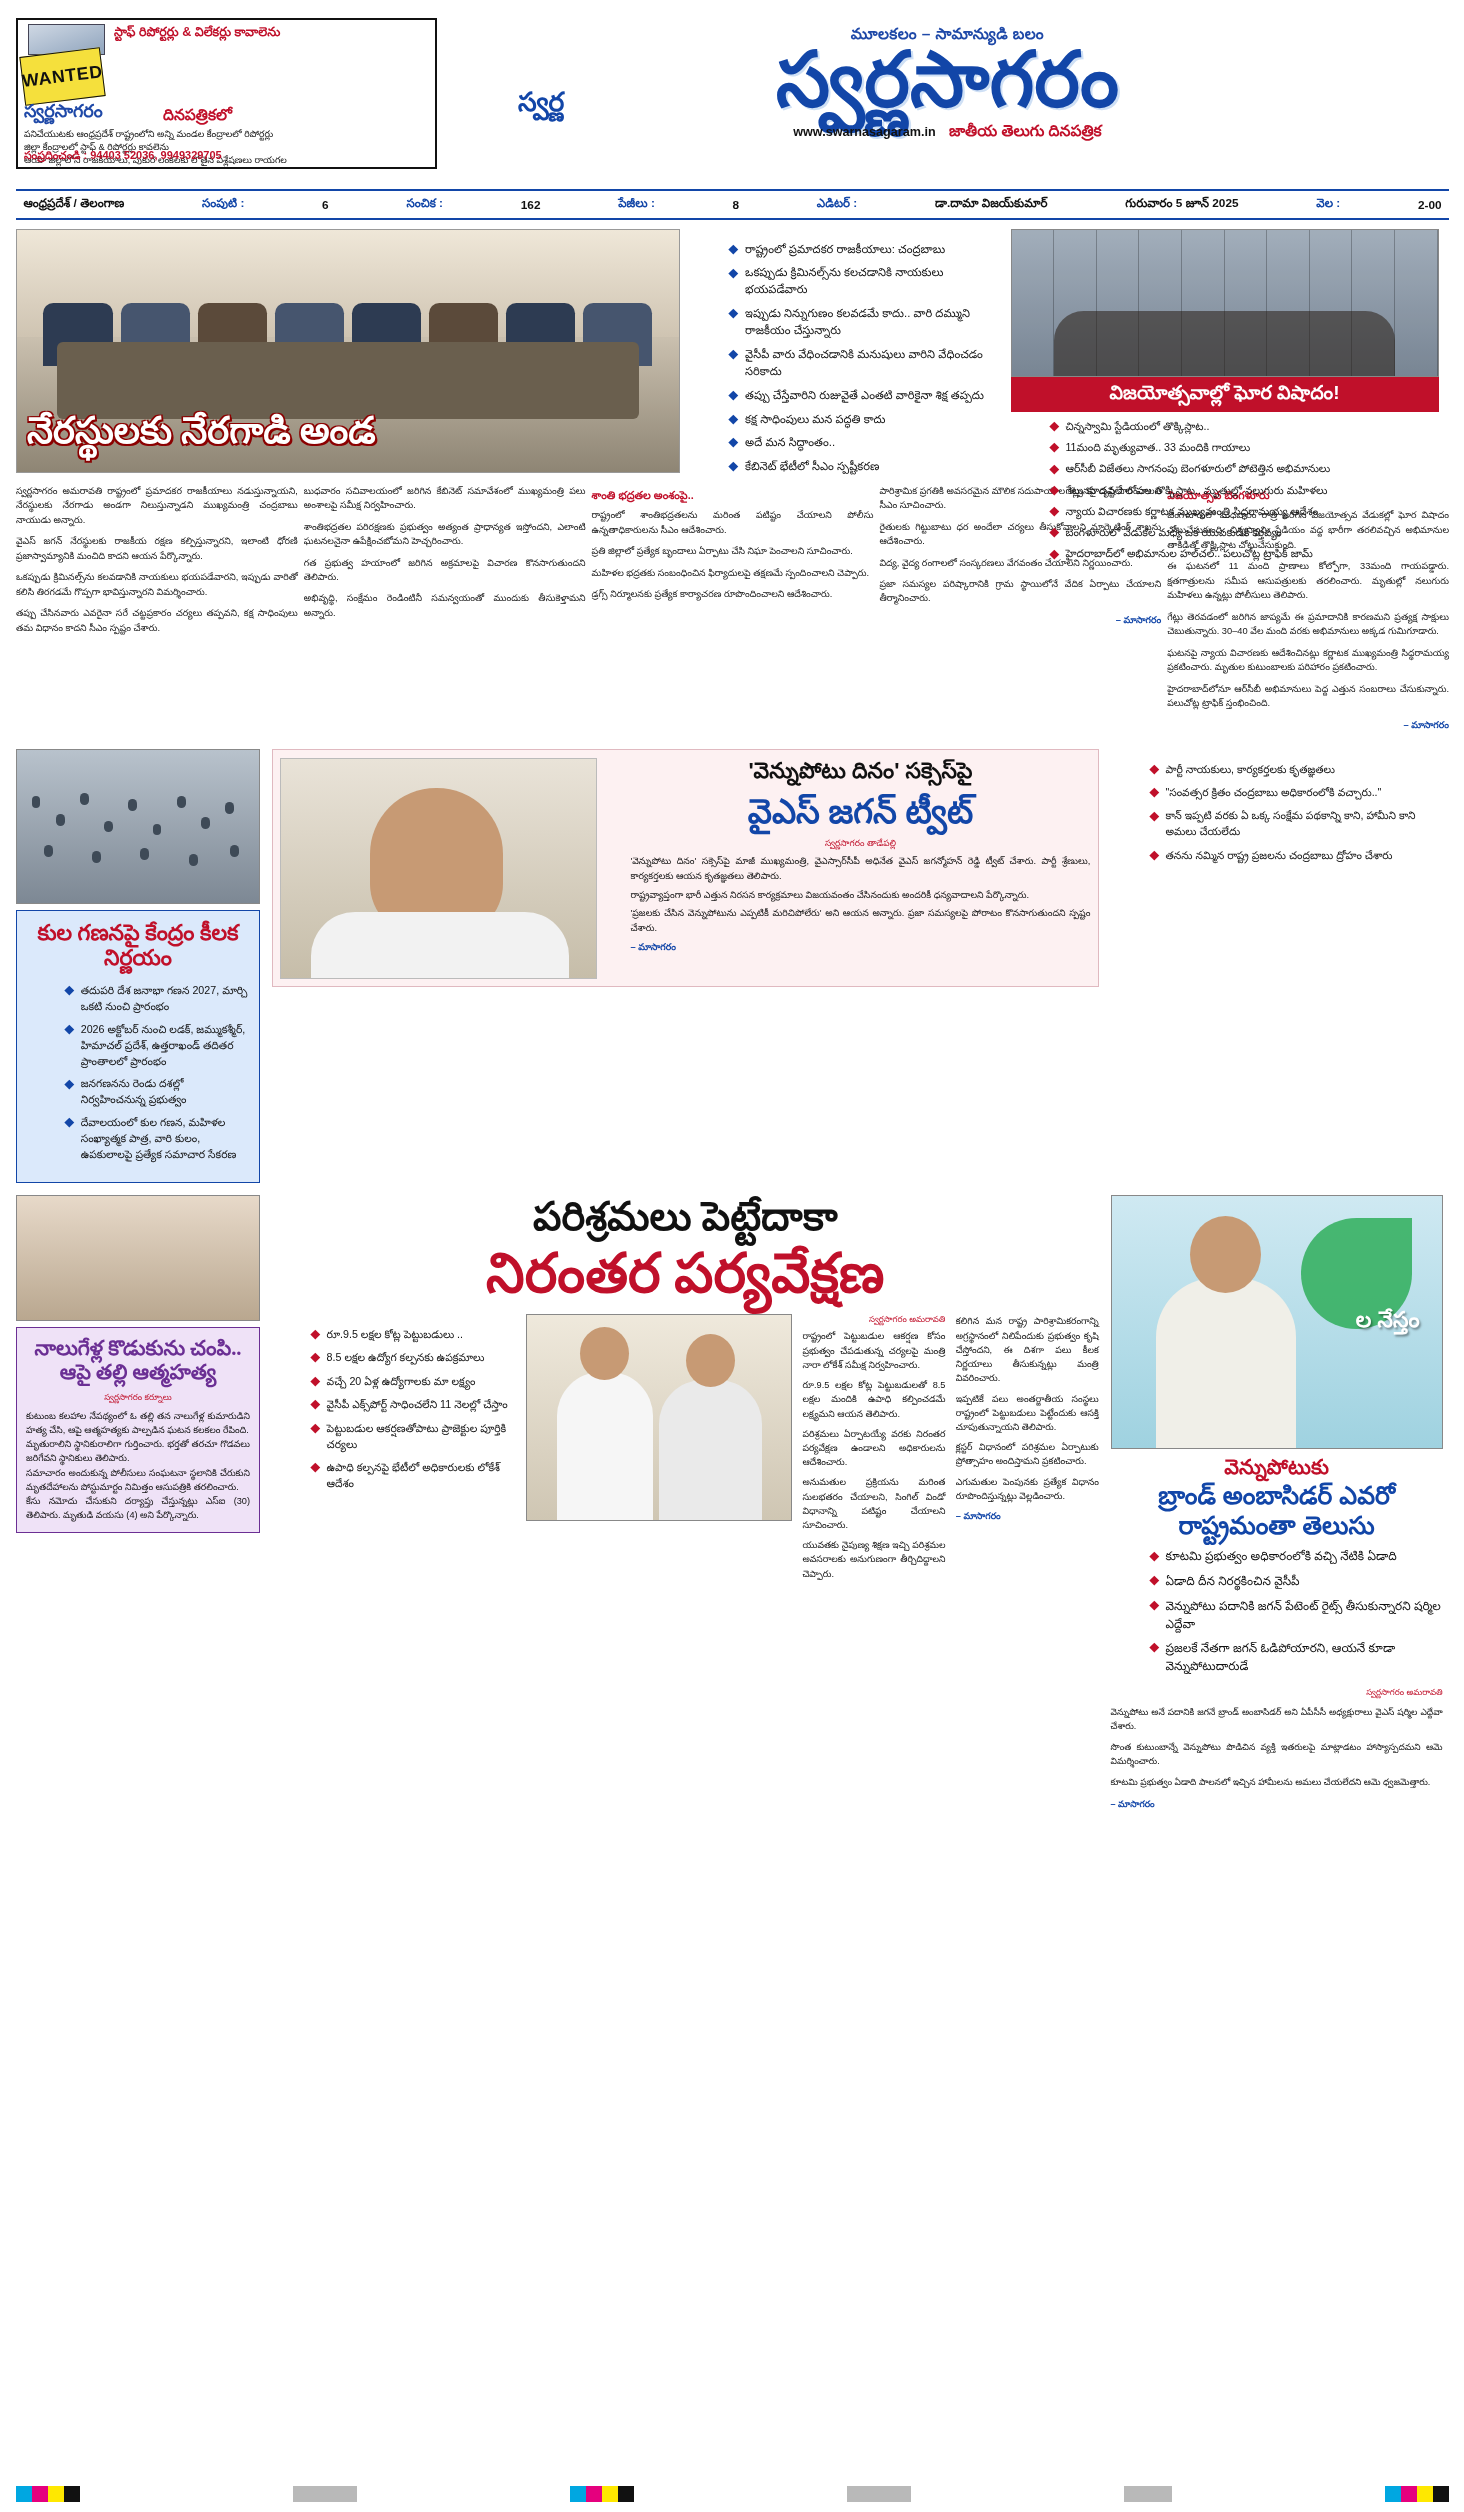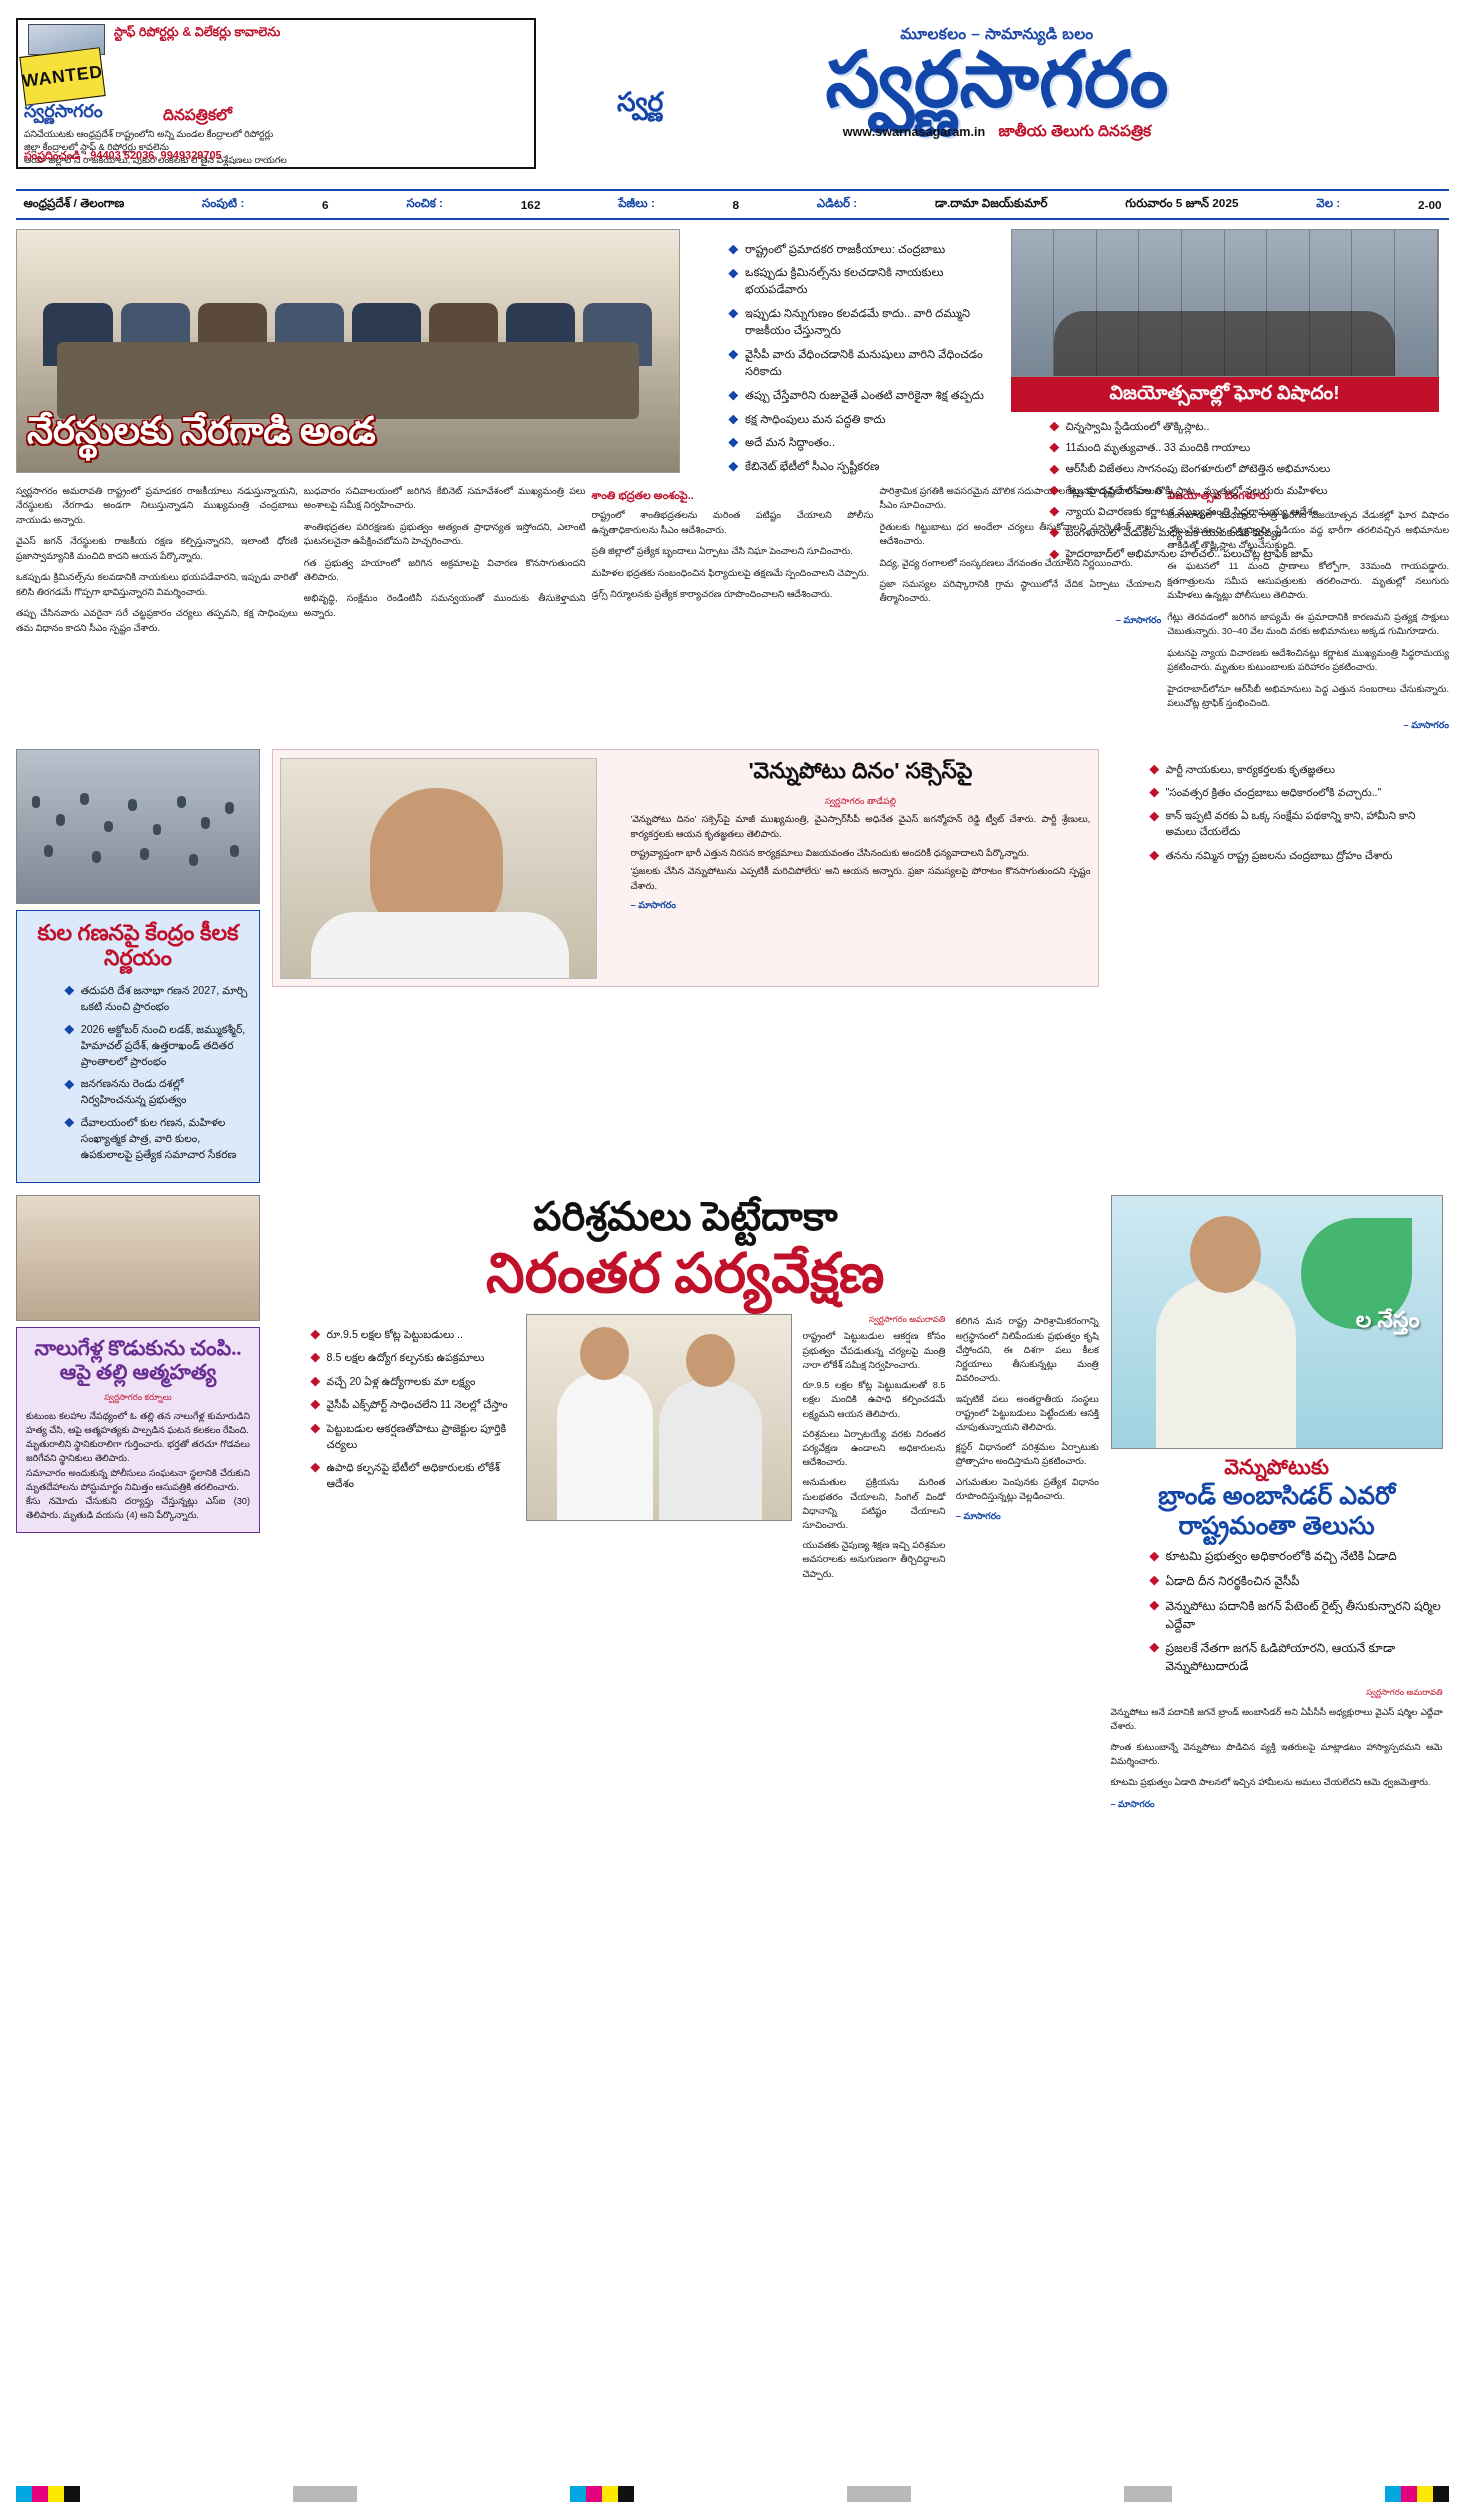--- a/index.html
+++ b/index.html
@@ -9,21 +9,21 @@
     font-family:"Liberation Sans", sans-serif;
     color:#111;
     position:relative;
     overflow:hidden;
   }
   .page { position:relative; width:1465px; height:2512px; background:#fff; padding:0 16px; }
 
   
   .masthead { display:flex; align-items:flex-start; padding-top:17.7px; height:185px; }
   .ad-box {
-    width:520px; height:151px; border:2.2px solid #111; position:relative;
+    width:421px; height:151px; border:2.2px solid #111; position:relative;
     background:#fff; overflow:hidden;
   }
   .ad-wanted {
     position:absolute; left:4.4px; top:32px; width:81px; height:49px;
     background:#f5e03c; border:1.5px solid #111;
     display:flex; align-items:center; justify-content:center;
     font-weight:bold; font-size:17.7px; color:#111; transform:rotate(-7deg);
     letter-spacing:0.7px;
   }
   .ad-photo {
@@ -450,20 +450,21 @@
     </div>
 
     <div class="col-center">
       <div class="jagan-box">
         <div class="jagan-photo">
           <div class="head"></div>
           <div class="body"></div>
         </div>
         <div class="jagan-text">
           <div class="jagan-kicker">'వెన్నుపోటు దినం' సక్సెస్‌పై</div>
+          <div class="jagan-head">వైఎస్ జగన్ ట్వీట్</div>
           <div class="jagan-src">స్వర్ణసాగరం తాడేపల్లి</div>
           <div class="jagan-body">'వెన్నుపోటు దినం' సక్సెస్‌పై మాజీ ముఖ్యమంత్రి, వైఎస్సార్‌సీపీ అధినేత వైఎస్ జగన్మోహన్ రెడ్డి ట్వీట్ చేశారు. పార్టీ శ్రేణులు, కార్యకర్తలకు ఆయన కృతజ్ఞతలు తెలిపారు.</div>
           <div class="jagan-body">రాష్ట్రవ్యాప్తంగా భారీ ఎత్తున నిరసన కార్యక్రమాలు విజయవంతం చేసినందుకు అందరికీ ధన్యవాదాలని పేర్కొన్నారు.</div>
           <div class="jagan-body">'ప్రజలకు చేసిన వెన్నుపోటును ఎప్పటికీ మరిచిపోలేరు' అని ఆయన అన్నారు. ప్రజా సమస్యలపై పోరాటం కొనసాగుతుందని స్పష్టం చేశారు.</div>
           <div class="jagan-body byline">– మాసాగరం</div>
         </div>
       </div>
     </div>
 
     <div class="col-right">

